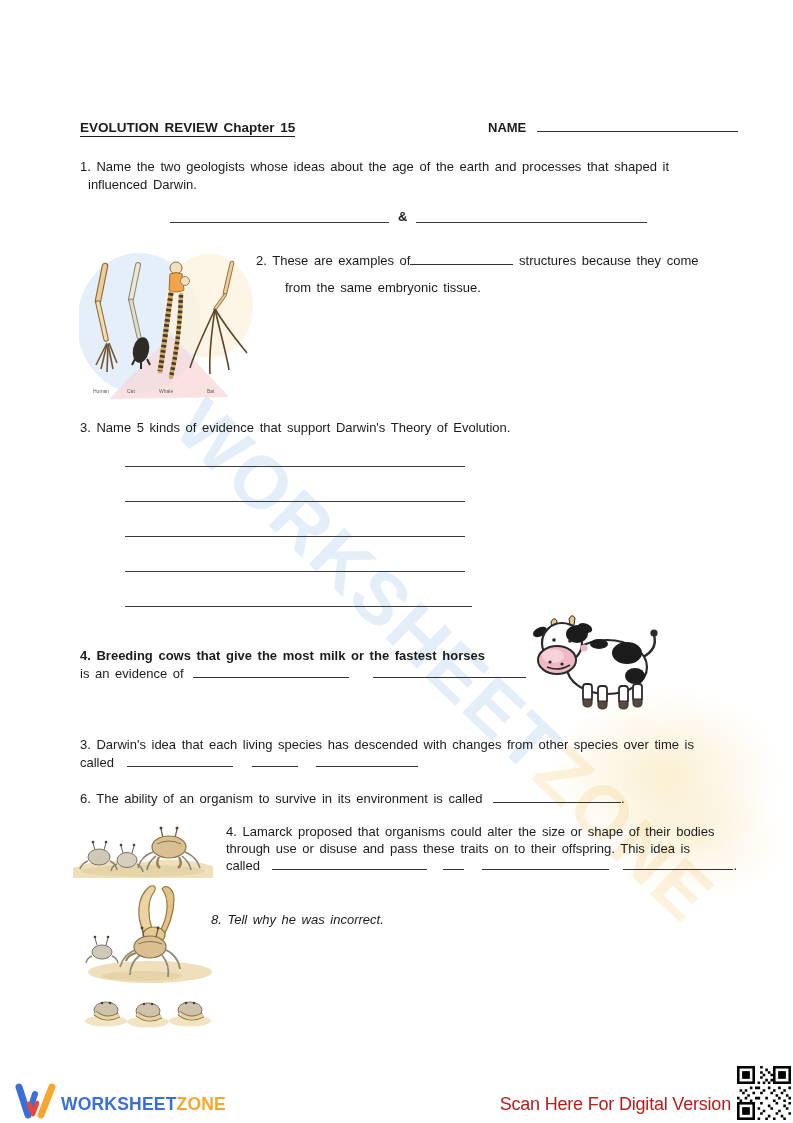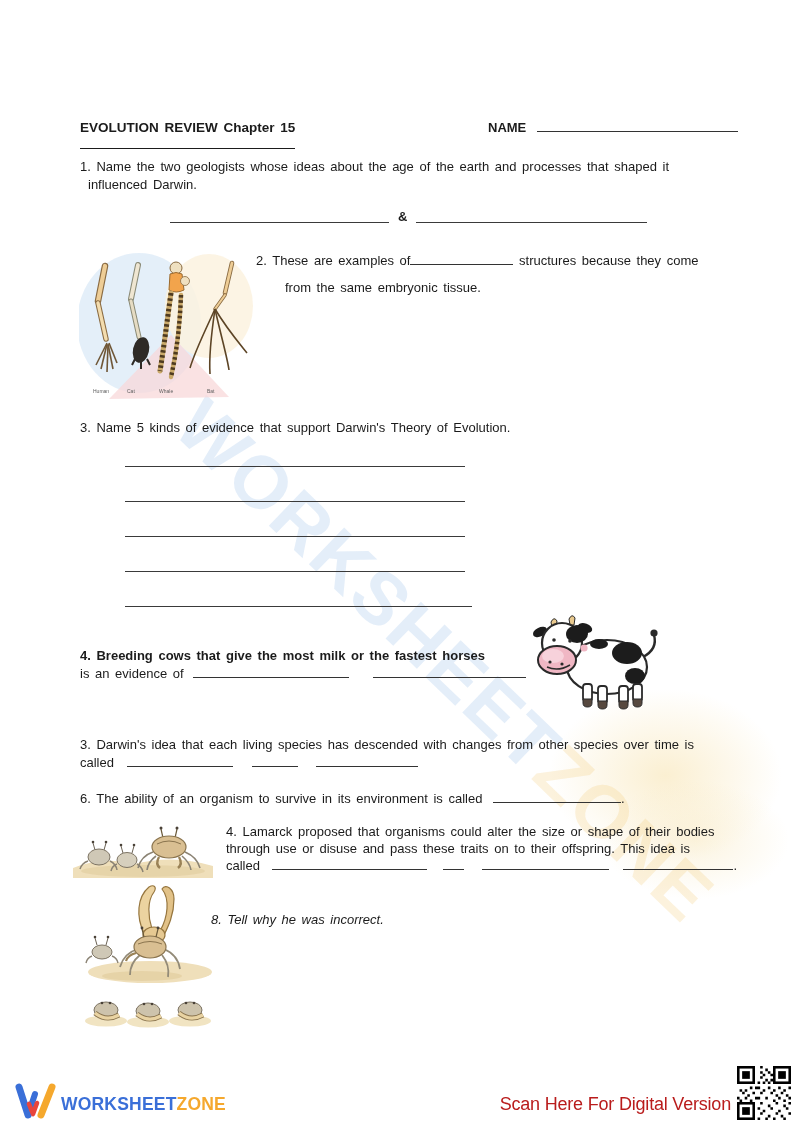--- a/index.html
+++ b/index.html
@@ -1,20 +1,20 @@
 <!DOCTYPE html>
 <html><head>
 <meta charset="utf-8">
 <style>
   html,body{margin:0;padding:0;background:#ffffff;}
   .page{position:relative;width:793px;height:1123px;background:#fff;overflow:hidden;
         font-family:"Liberation Sans",sans-serif;color:#1b1b1b;}
   .t{position:absolute;font-size:13px;line-height:18px;white-space:nowrap;word-spacing:2px;z-index:3;}
   .bold{font-weight:bold;}
-  .title{font-size:13.5px;font-weight:bold;border-bottom:1.6px solid #1b1b1b;padding-bottom:13px;margin-top:45px;}
+  .title{font-size:13.5px;font-weight:bold;border-bottom:1.6px solid #1b1b1b;padding-bottom:1px;margin-top:45px;}
   .iblank{display:inline-block;border-bottom:1.6px solid #333;height:12px;vertical-align:baseline;}
   .rule{position:absolute;border-top:1.8px solid #3a3a3a;z-index:3;}
   .blankrow{position:absolute;display:flex;align-items:flex-end;z-index:3;}
   .blankrow .seg{border-bottom:1.8px solid #3a3a3a;height:14px;}
   .blankrow .amp{font-size:13px;font-weight:bold;margin:0 9px;line-height:13px;}
   .fig{position:absolute;z-index:2;}
   .watermark{position:absolute;left:218px;top:382px;transform:rotate(44deg);transform-origin:0 0;
              font-size:74px;font-weight:bold;letter-spacing:2px;white-space:nowrap;z-index:1;
              font-family:"Liberation Sans",sans-serif;}
   .wm-a{color:rgba(130,178,228,0.22);}

